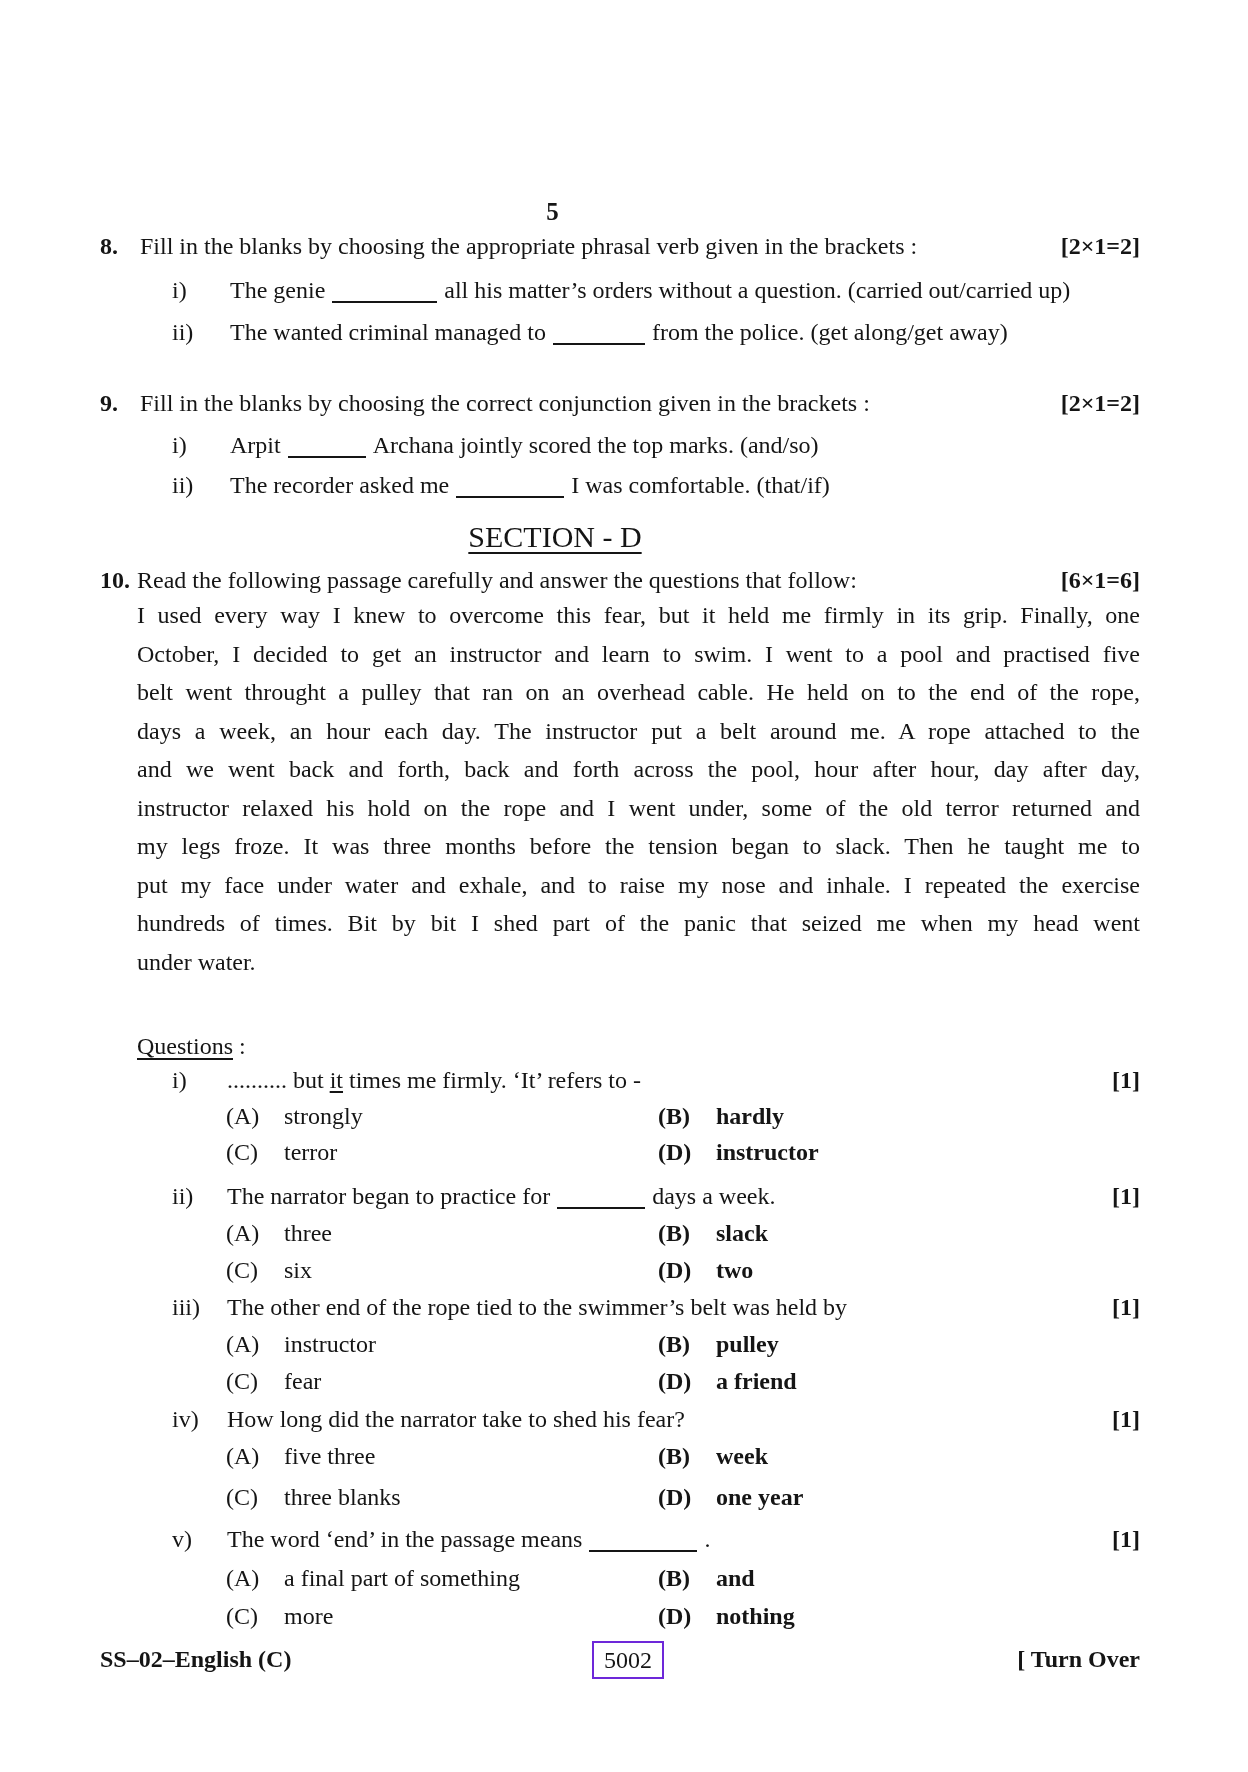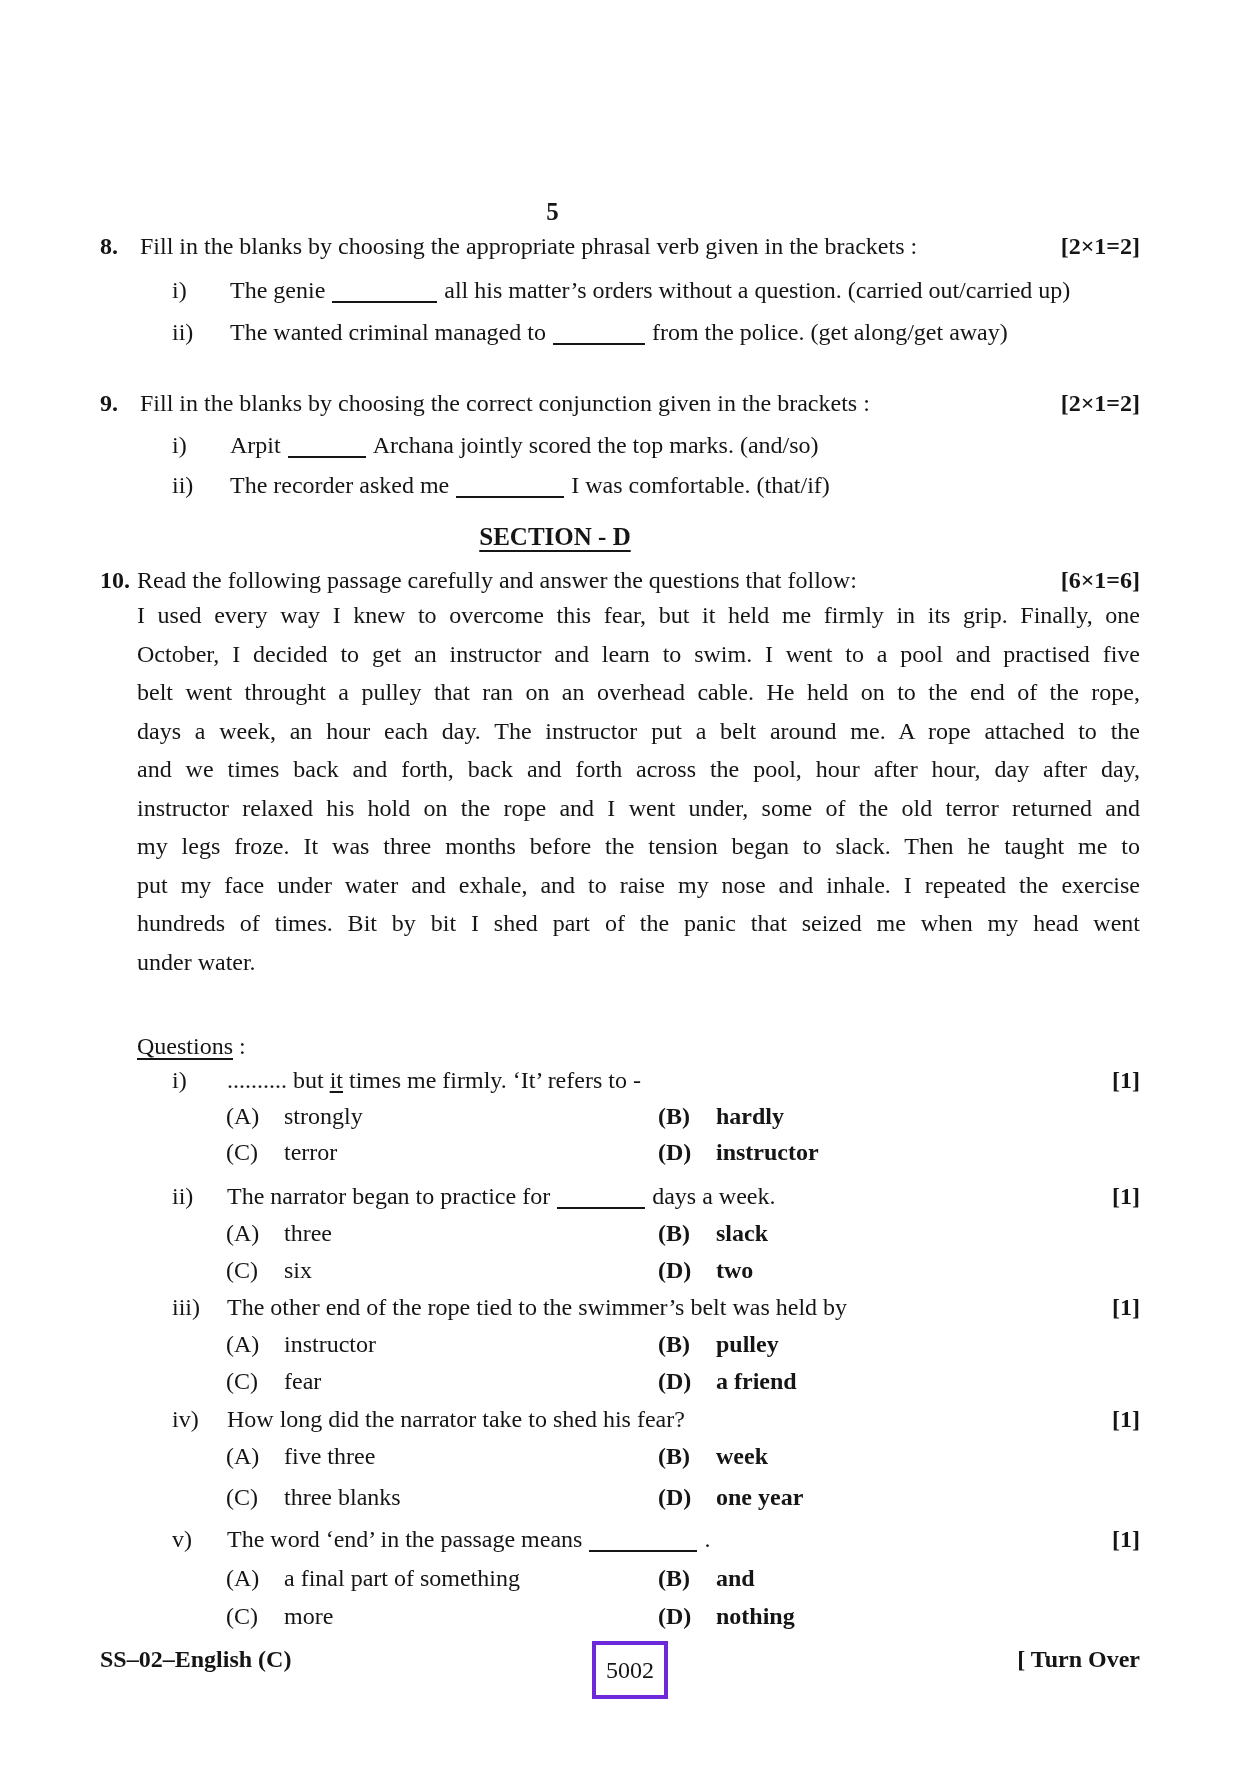--- a/index.html
+++ b/index.html
@@ -28,22 +28,22 @@
   .subrow { left: 172px; width: 968px; display: flex; white-space: nowrap; }
   .slabel { width: 58px; flex: 0 0 auto; }
   .sbody { flex: 1 1 auto; overflow: visible; }
   .smarks { flex: 0 0 auto; font-weight: 700; text-align: right; }
 
   .blank { display: inline-block; border-bottom: 2px solid #151515;
            height: 20px; vertical-align: -5px; margin: 0 7px; }
 
   .ul { text-decoration: underline; text-underline-offset: 3px; }
 
-  .section-head { left: 100px; width: 910px; text-align: center; font-weight: 700;
-                  font-size: 25px; }
+  .section-head { left: 100px; width: 910px; text-align: center; font-weight: 400;
+                  font-size: 30px; }
   .section-head span { text-decoration: underline; text-underline-offset: 5px;
                        text-decoration-thickness: 2px; }
 
   
   .passage { position: absolute; left: 137px; top: 596px; width: 1003px; }
   .pline { height: 38.5px; line-height: 38.5px; text-align: justify;
            text-align-last: justify; white-space: nowrap; }
   .pline.last { text-align-last: auto; }
 
   .q-label { left: 137px; width: 400px; }
@@ -53,22 +53,22 @@
   .optrow { left: 226px; width: 914px; display: flex; }
   .opt { display: flex; flex: 0 0 auto; }
   .opt.a { width: 432px; }
   .opt.b { flex: 1 1 auto; }
   .okey { width: 58px; flex: 0 0 auto; }
   .otext { flex: 1 1 auto; white-space: nowrap; }
 
   
   .footer { left: 100px; width: 1040px; height: 40px; }
   .f-left { position: absolute; left: 0; top: 0; font-weight: 700; }
-  .f-box { position: absolute; left: 492px; top: -2px; border: 4px solid #6d28d9;
-           padding: 8px 10px; line-height: 34px; }
+  .f-box { position: absolute; left: 492px; top: -2px; border: 2px solid #6d28d9;
+           padding: 0 10px; line-height: 34px; }
   .f-right { position: absolute; right: 0; top: 0; font-weight: 700; }
 </style>
 </head>
 <body>
 
 <div class="doc">
 
   <div class="row pageno center" style="top:196px">5</div>
 
   <div class="row qrow" style="top:230px">
@@ -105,21 +105,21 @@
     <span class="qnum" style="width:37px">10.</span>
     <span class="qtext">Read the following passage carefully and answer the questions that follow:</span>
     <span class="marks">[6×1=6]</span>
   </div>
 
   <div class="passage">
     <div class="pline">I used every way I knew to overcome this fear, but it held me firmly in its grip. Finally, one</div>
     <div class="pline">October, I decided to get an instructor and learn to swim. I went to a pool and practised five</div>
     <div class="pline">belt went throught a pulley that ran on an overhead cable. He held on to the end of the rope,</div>
     <div class="pline">days a week, an hour each day. The instructor put a belt around me. A rope attached to the</div>
-    <div class="pline">and we times back and forth, back and forth across the pool, hour after hour, day after day,</div>
+    <div class="pline">and we went back and forth, back and forth across the pool, hour after hour, day after day,</div>
     <div class="pline">instructor relaxed his hold on the rope and I went under, some of the old terror returned and</div>
     <div class="pline">my legs froze. It was three months before the tension began to slack. Then he taught me to</div>
     <div class="pline">put my face under water and exhale, and to raise my nose and inhale. I repeated the exercise</div>
     <div class="pline">hundreds of times. Bit by bit I shed part of the panic that seized me when my head went</div>
     <div class="pline last">under water.</div>
   </div>
 
   <div class="row q-label" style="top:1030px"><span class="ulw">Questions</span><span> :</span></div>
 
   <div class="row subrow" style="top:1064px">

